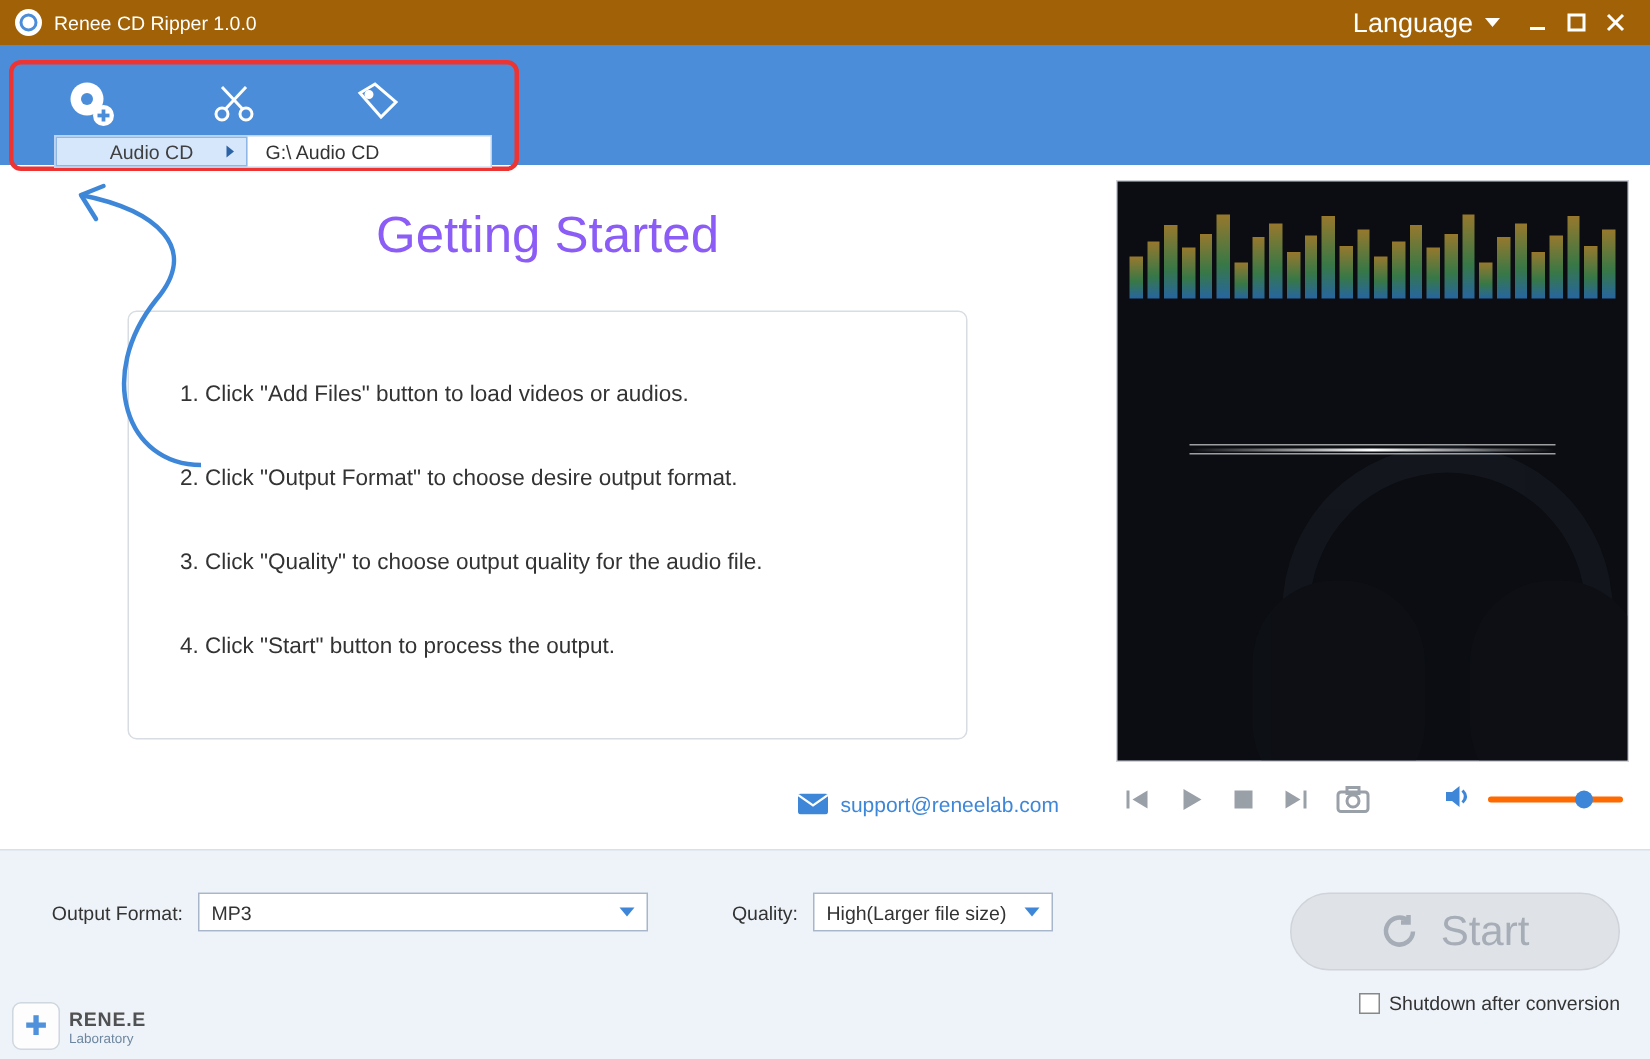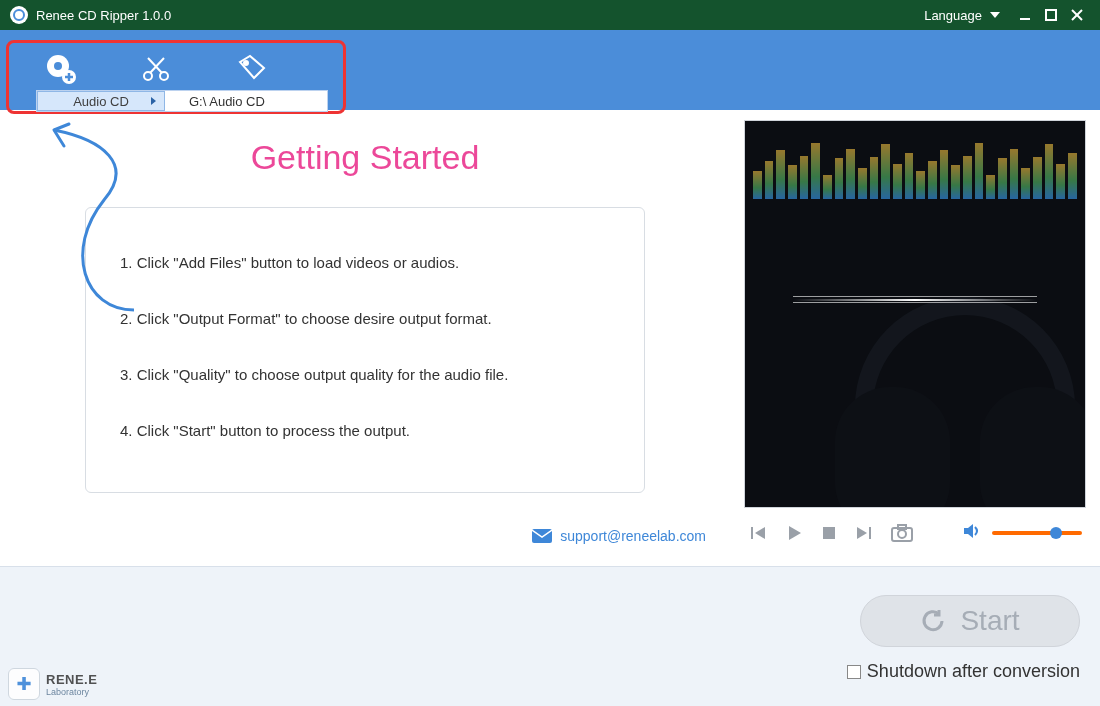--- a/index.html
+++ b/index.html
@@ -1,41 +1,41 @@
 <!DOCTYPE html>
 <html><head>
 <meta charset="utf-8">
 <style>
   html,body{margin:0;padding:0;width:1100px;height:706px;font-family:"Segoe UI",Tahoma,Arial,sans-serif;overflow:hidden;background:#fff;color:#333}
   *{box-sizing:border-box}
   
-  .titlebar{height:30px;background:#14532d;display:flex;align-items:center;padding:0 10px;color:#fff;font-size:13px}
+  .titlebar{height:30px;background:#a16207;display:flex;align-items:center;padding:0 10px;color:#fff;font-size:13px}
   .titlebar .appicon{width:18px;height:18px;border-radius:50%;background:#fff;margin-right:8px;position:relative}
   .titlebar .appicon::after{content:"";position:absolute;inset:3px;border:2px solid #4b8dd9;border-radius:50%}
   .titlebar .spacer{flex:1}
-  .titlebar .lang{display:flex;align-items:center;gap:8px;margin-right:12px;font-size:13px}
+  .titlebar .lang{display:flex;align-items:center;gap:8px;margin-right:12px;font-size:18px}
   .tri-down{width:0;height:0;border-left:5px solid transparent;border-right:5px solid transparent;border-top:6px solid #fff}
   .winbtn{width:26px;height:26px;display:inline-flex;align-items:center;justify-content:center;color:#fff;font-size:14px;cursor:pointer}
   .winbtn svg{stroke:#fff}
   
   .ribbon{height:80px;background:#4b8dd9;position:relative;display:flex;align-items:flex-start}
   .ribbon-left{display:flex;height:68px;margin:4px 0 0 12px;position:relative}
   .rbtn{width:96px;display:flex;flex-direction:column;align-items:center;justify-content:center;gap:6px;cursor:pointer;color:#fff}
   .redbox{position:absolute;left:6px;top:40px;width:340px;height:74px;border:3px solid #e33;border-radius:8px;pointer-events:none;z-index:5}
   
   .submenu{position:absolute;left:36px;top:90px;display:flex;font-size:13px;z-index:6;border:1px solid #bcd2ef;background:#fff;height:22px;}
   .submenu .left{background:#d6e7fb;border:1px solid #8fb7e6;width:128px;display:flex;align-items:center;justify-content:center;position:relative;color:#404040}
   .submenu .left::after{content:"";position:absolute;right:8px;top:50%;transform:translateY(-50%);width:0;height:0;border-top:4px solid transparent;border-bottom:4px solid transparent;border-left:5px solid #2b63a6}
-  .submenu .right{width:162px;display:flex;align-items:center;padding-left:24px;}
+  .submenu .right{width:162px;display:flex;align-items:center;padding-left:12px;}
   .ribbon-right{margin-left:auto;display:flex;align-items:center;gap:18px;padding:24px 20px 0 0;color:#fff;font-size:14px}
   .ribbon-right a{display:flex;align-items:center;gap:6px;text-decoration:none;color:#fff;cursor:pointer}
   
   .central{display:flex;height:456px;background:#fff}
   .left-pane{flex:1;position:relative;padding-top:18px}
-  .gs-title{text-align:center;font-size:34px;color:#ec4899;font-weight:400;margin:10px 0 30px}
+  .gs-title{text-align:center;font-size:34px;color:#8b5cf6;font-weight:400;margin:10px 0 30px}
   .gs-box{width:560px;margin:30px auto 0;border:1px solid #d8ddE3;border-radius:6px;padding:40px 34px 46px;font-size:15px;color:#333;line-height:2.0}
   .gs-box p{margin:0 0 26px}
   .gs-box p:last-child{margin-bottom:0}
   .support{position:absolute;right:24px;bottom:22px;display:flex;align-items:center;gap:8px;color:#3e87d8;text-decoration:none;cursor:pointer;font-size:14px}
   
   .arrow-wrap{position:absolute;left:14px;top:0;width:140px;height:220px;pointer-events:none}
   
   .right-pane{width:370px;padding:10px 14px 8px;display:flex;flex-direction:column}
   .artwork{flex:1;background:#0b0d12;border:1px solid #d0d4da;position:relative;overflow:hidden;display:flex;align-items:center;justify-content:center}
   .player-controls{height:50px;display:flex;align-items:center;gap:16px;padding:0 4px}
@@ -54,21 +54,21 @@
   .sel.qual{width:160px}
   .folder-row .flabel{width:112px}
   .folderinput{width:504px;height:26px;border:1px solid #a7b6ca;background:#fff;padding:0 8px;font-size:13px;display:flex;align-items:center}
   .iconbtn{width:26px;height:26px;margin-left:6px;border-radius:4px;display:inline-flex;align-items:center;justify-content:center;cursor:pointer;color:#fff;font-size:14px}
   .iconbtn.dots{background:#3e87d8}
   .iconbtn.open{background:#3e87d8}
   
   .start-col{width:300px;display:flex;flex-direction:column;align-items:flex-end;gap:14px}
   .startbtn{width:220px;height:52px;border-radius:26px;background:#dfe3e8;color:#a6adb6;font-size:28px;display:flex;align-items:center;justify-content:center;gap:14px;cursor:pointer;border:1px solid #d0d4da}
   .startbtn svg{stroke:#a6adb6}
-  .shutdown{display:flex;align-items:center;gap:6px;font-size:18px;cursor:pointer}
+  .shutdown{display:flex;align-items:flex-end;gap:6px;font-size:13px;cursor:pointer}
   .shutdown .cb{width:14px;height:14px;border:1px solid #888;background:#fff}
   
   .wm{position:absolute;left:8px;bottom:6px;display:flex;align-items:center;gap:6px;opacity:.9}
   .wm-badge{width:32px;height:32px;border-radius:6px;background:#fff;border:1px solid #ccd4dd;display:flex;align-items:center;justify-content:center;font-size:18px;color:#3e87d8}
   .wm-text .a{font-size:13px;font-weight:700;color:#404040;letter-spacing:.5px}
   .wm-text .b{font-size:9px;color:#5f7b96}
   
   .eq{position:absolute;top:8px;left:8px;right:8px;height:70px;display:flex;gap:3px;align-items:flex-end;opacity:.6}
   .eq span{flex:1;background:linear-gradient(#f5c040,#55c06a 60%,#3aa0ff);display:block}
   .headphone{position:absolute;bottom:-30px;right:-10px;width:260px;height:260px;opacity:.35}
@@ -246,20 +246,33 @@
               <path d="M13 5 Q17 9 13 13" fill="none" stroke="#3e87d8" stroke-width="2"></path>
             </svg></span>
         <div class="slider"></div>
       </div>
     </div>
   </div>
 </div>
 
 <div class="bottombar">
   <div class="form-col">
+    <div class="frow">
+      <div class="flabel">Output Format:</div>
+      <div class="sel oformat">
+        <span>MP3</span>
+        <span class="caret"></span>
+      </div>
+      <div style="width:50px"></div>
+      <div class="flabel" style="width:60px">Quality:</div>
+      <div class="sel qual">
+        <span>High(Larger file size)</span>
+        <span class="caret"></span>
+      </div>
+    </div>
   </div>
 
   <div class="start-col">
     <div class="startbtn">
       <svg width="26" height="26" viewBox="0 0 26 26" fill="none" stroke-width="3">
           <path d="M22 13 A9 9 0 1 1 19 6"></path>
           <path d="M19 2 L19 7 L14 7"></path>
         </svg>
       <span>Start</span>
     </div>

